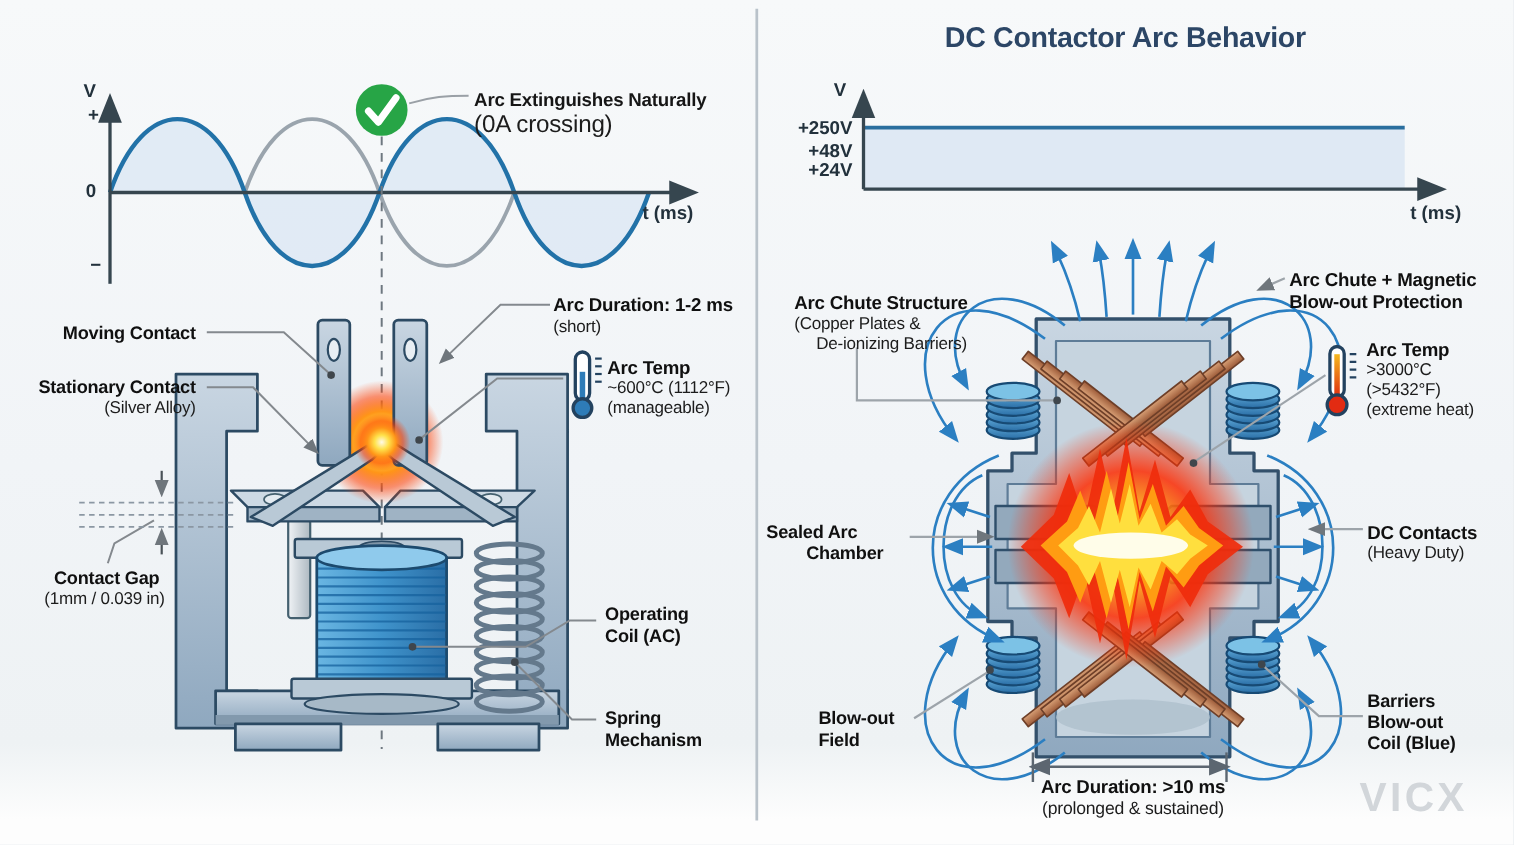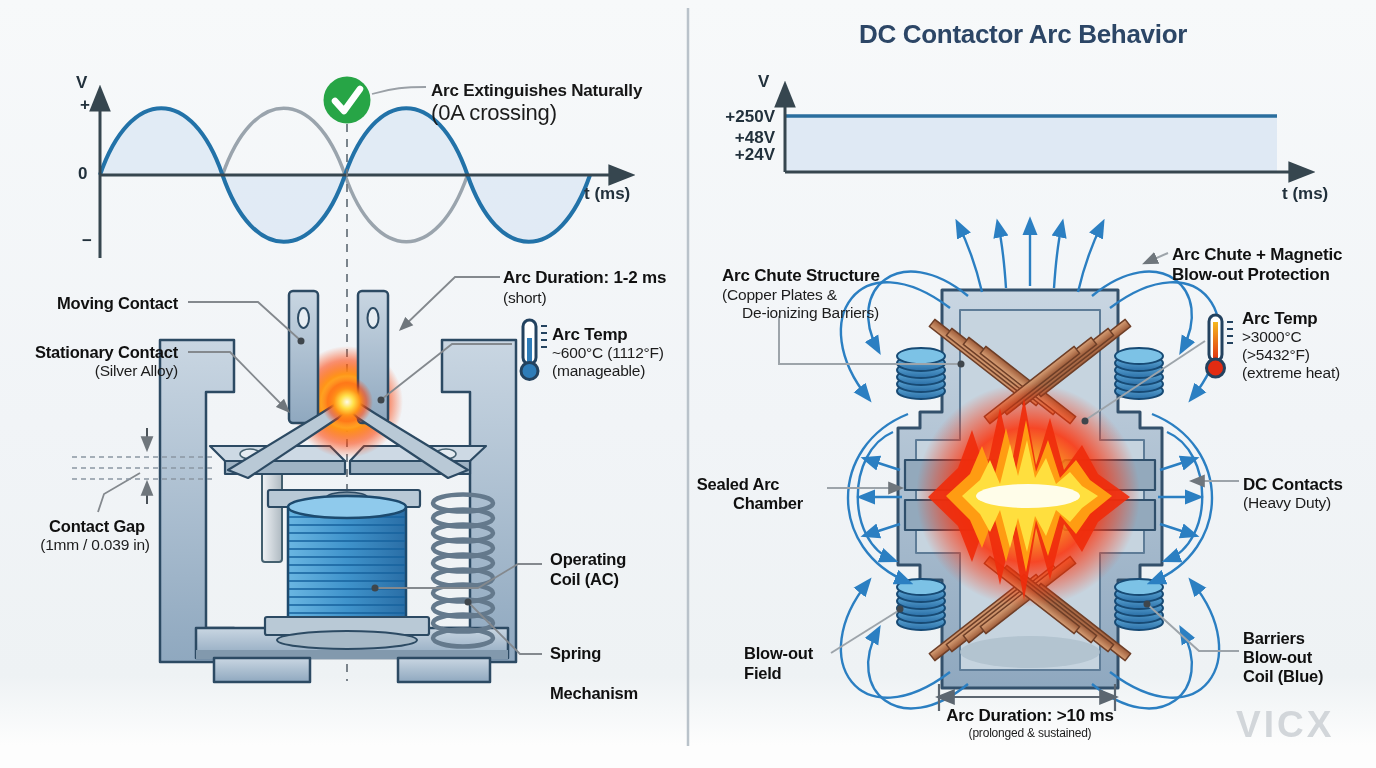--- a/index.html
+++ b/index.html
@@ -355,21 +355,21 @@
 <div class="lbl b ta-c" style="left:22px;top:517px;width:150px;">Contact Gap</div>
 <div class="lbl r ta-c" style="left:20px;top:536px;width:150px;">(1mm / 0.039 in)</div>
 <div class="lbl b" style="left:503px;top:268px;font-size:17px;">Arc Duration: 1-2 ms</div>
 <div class="lbl r" style="left:503px;top:289px;">(short)</div>
 <div class="lbl b" style="left:552px;top:325px;font-size:17px;">Arc Temp</div>
 <div class="lbl r" style="left:552px;top:344px;">~600°C (1112°F)</div>
 <div class="lbl r" style="left:552px;top:362px;">(manageable)</div>
 <div class="lbl b" style="left:550px;top:550px;">Operating</div>
 <div class="lbl b" style="left:550px;top:570px;">Coil (AC)</div>
 <div class="lbl b" style="left:550px;top:644px;">Spring</div>
-<div class="lbl b" style="left:550px;top:684px;">Mechanism</div>
+<div class="lbl b" style="left:550px;top:664px;">Mechanism</div>
 
 <div class="lbl title" style="left:820px;top:20px;width:406px;">DC Contactor Arc Behavior</div>
 <div class="lbl ax" style="left:758px;top:72px;">V</div>
 <div class="lbl ax ta-r" style="left:713px;top:107px;width:62px;">+250V</div>
 <div class="lbl ax ta-r" style="left:713px;top:128px;width:62px;">+48V</div>
 <div class="lbl ax ta-r" style="left:713px;top:145px;width:62px;">+24V</div>
 <div class="lbl ax" style="left:1282px;top:184px;">t (ms)</div>
 <div class="lbl b" style="left:722px;top:266px;font-size:17px;">Arc Chute Structure</div>
 <div class="lbl r" style="left:722px;top:286px;">(Copper Plates &amp;</div>
 <div class="lbl r" style="left:722px;top:304px;margin-left:20px;">De-ionizing Barriers)</div>
@@ -382,17 +382,17 @@
 <div class="lbl b ta-c" style="left:686px;top:475px;width:104px;">Sealed Arc</div>
 <div class="lbl b ta-c" style="left:716px;top:494px;width:104px;">Chamber</div>
 <div class="lbl b" style="left:1243px;top:475px;font-size:17px;">DC Contacts</div>
 <div class="lbl r" style="left:1243px;top:494px;">(Heavy Duty)</div>
 <div class="lbl b" style="left:744px;top:644px;">Blow-out</div>
 <div class="lbl b" style="left:744px;top:664px;">Field</div>
 <div class="lbl b" style="left:1243px;top:629px;">Barriers</div>
 <div class="lbl b" style="left:1243px;top:648px;">Blow-out</div>
 <div class="lbl b" style="left:1243px;top:667px;">Coil (Blue)</div>
 <div class="lbl b ta-c" style="left:928px;top:706px;width:204px;font-size:17px;">Arc Duration: &gt;10 ms</div>
-<div class="lbl r ta-c" style="left:918px;top:727px;width:224px;font-size:12px;">(prolonged &amp; sustained)</div>
+<div class="lbl r ta-c" style="left:918px;top:727px;width:224px;font-size:16px;">(prolonged &amp; sustained)</div>
 
 <div class="lbl wm" style="left:1236px;top:704px;">VICX</div>
 
 </div>
 
 </body></html>

